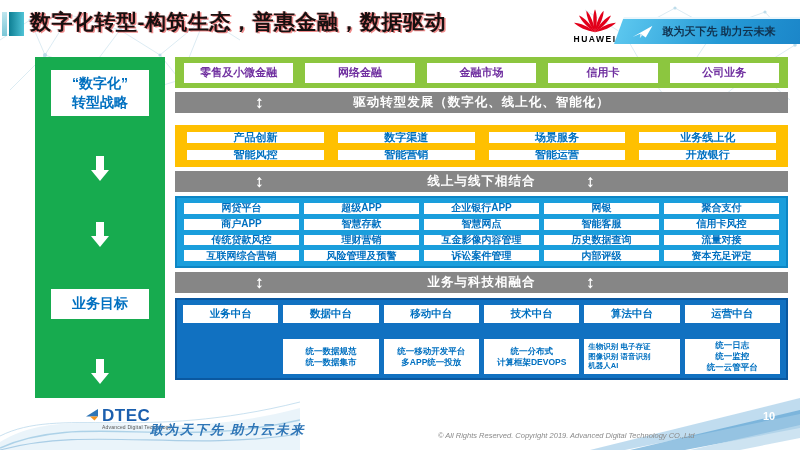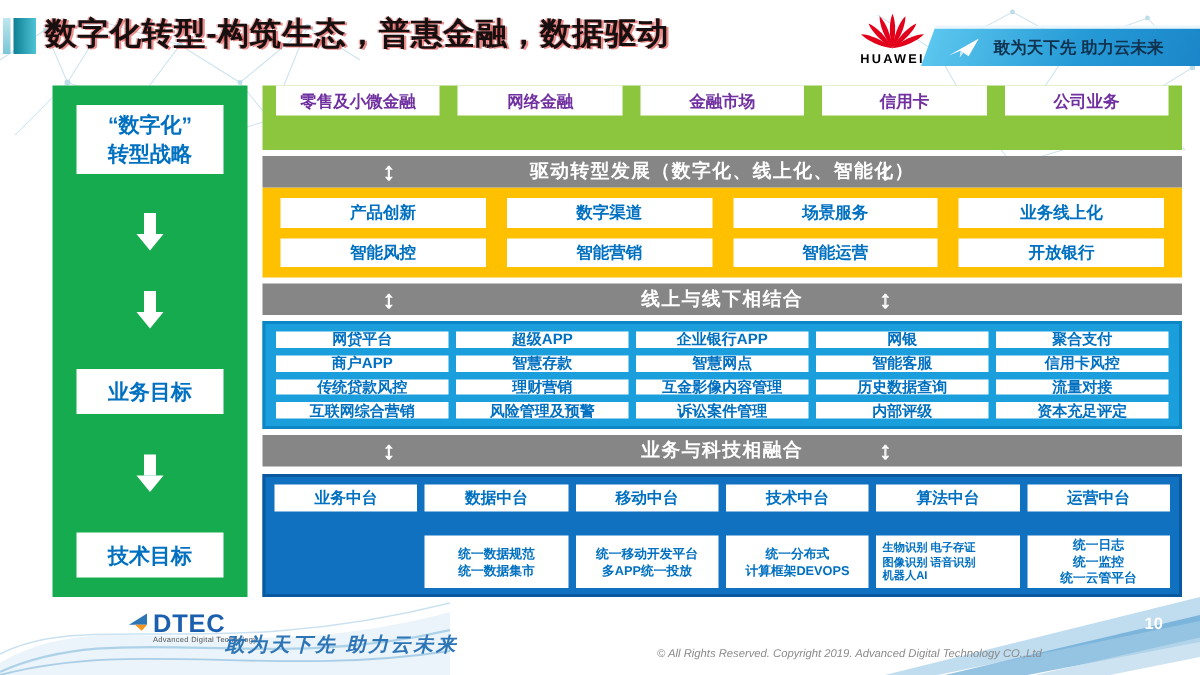--- a/index.html
+++ b/index.html
@@ -44,37 +44,37 @@
     font-size:14px;font-weight:700;color:#0070c0;text-align:center;white-space:pre-line;
     padding:4px 2px;box-sizing:border-box;line-height:1.35;
   }
   .arrow-down{position:relative;width:18px;height:26px;}
   .arrow-down .stem{position:absolute;left:5px;top:0;width:8px;height:14px;background:#fff;}
   .arrow-down .head{position:absolute;left:0;top:14px;width:0;height:0;
     border-left:9px solid transparent;border-right:9px solid transparent;border-top:11px solid #fff;}
   
   .main{position:absolute;left:175px;top:57px;width:613px;}
   .band-green{
-    height:43px;background:#8cc63f;display:flex;align-items:flex-start;gap:12px;
+    height:31px;background:#8cc63f;display:flex;align-items:center;gap:12px;
     padding:0 9px;box-sizing:border-box;
   }
   .band-green .cell{
     flex:1;background:#fff;height:20px;display:flex;align-items:center;justify-content:center;
     font-size:11px;font-weight:700;color:#7030a0;white-space:nowrap;overflow:hidden;
   }
   .banner-gray{
     position:relative;height:21px;margin-top:4px;background:#868686;
     display:flex;align-items:center;justify-content:center;
     color:#fff;font-size:12.5px;font-weight:700;letter-spacing:1px;white-space:nowrap;
   }
   .updown{position:absolute;top:0px;font-size:17px;font-weight:700;color:#fff;line-height:21px;
     text-shadow:.6px 0 0 #fff;}
   .updown.l{left:13%;} .updown.r{left:67%;}
   .band-yellow{
-    margin-top:0;height:60px;background:#ffc000;
+    margin-top:12px;height:42px;background:#ffc000;
     display:grid;grid-template-columns:repeat(4,1fr);grid-template-rows:1fr 1fr;
     gap:7px 14px;padding:7px 12px;box-sizing:border-box;
   }
   .band-yellow .cell{
     background:#fff;display:flex;align-items:center;justify-content:center;
     font-size:11px;font-weight:700;color:#0070c0;white-space:nowrap;overflow:hidden;
   }
   .band-blue1{
     margin-top:4px;height:72px;background:#1a9edc;border:2px solid #0d86c5;
     display:grid;grid-template-columns:repeat(5,1fr);grid-template-rows:repeat(4,1fr);
@@ -209,21 +209,20 @@
     </div>
   <div class="arrow-down">
       <div class="stem"></div>
       <div class="head"></div>
     </div>
   <div class="side-box">业务目标</div>
   <div class="arrow-down">
       <div class="stem"></div>
       <div class="head"></div>
     </div>
-  <div class="side-box">技术目标</div>
 </div>
 
 <div class="main">
 
   <div class="band-green">
     <div class="cell">零售及小微金融</div>
     <div class="cell">网络金融</div>
     <div class="cell">金融市场</div>
     <div class="cell">信用卡</div>
     <div class="cell">公司业务</div>

